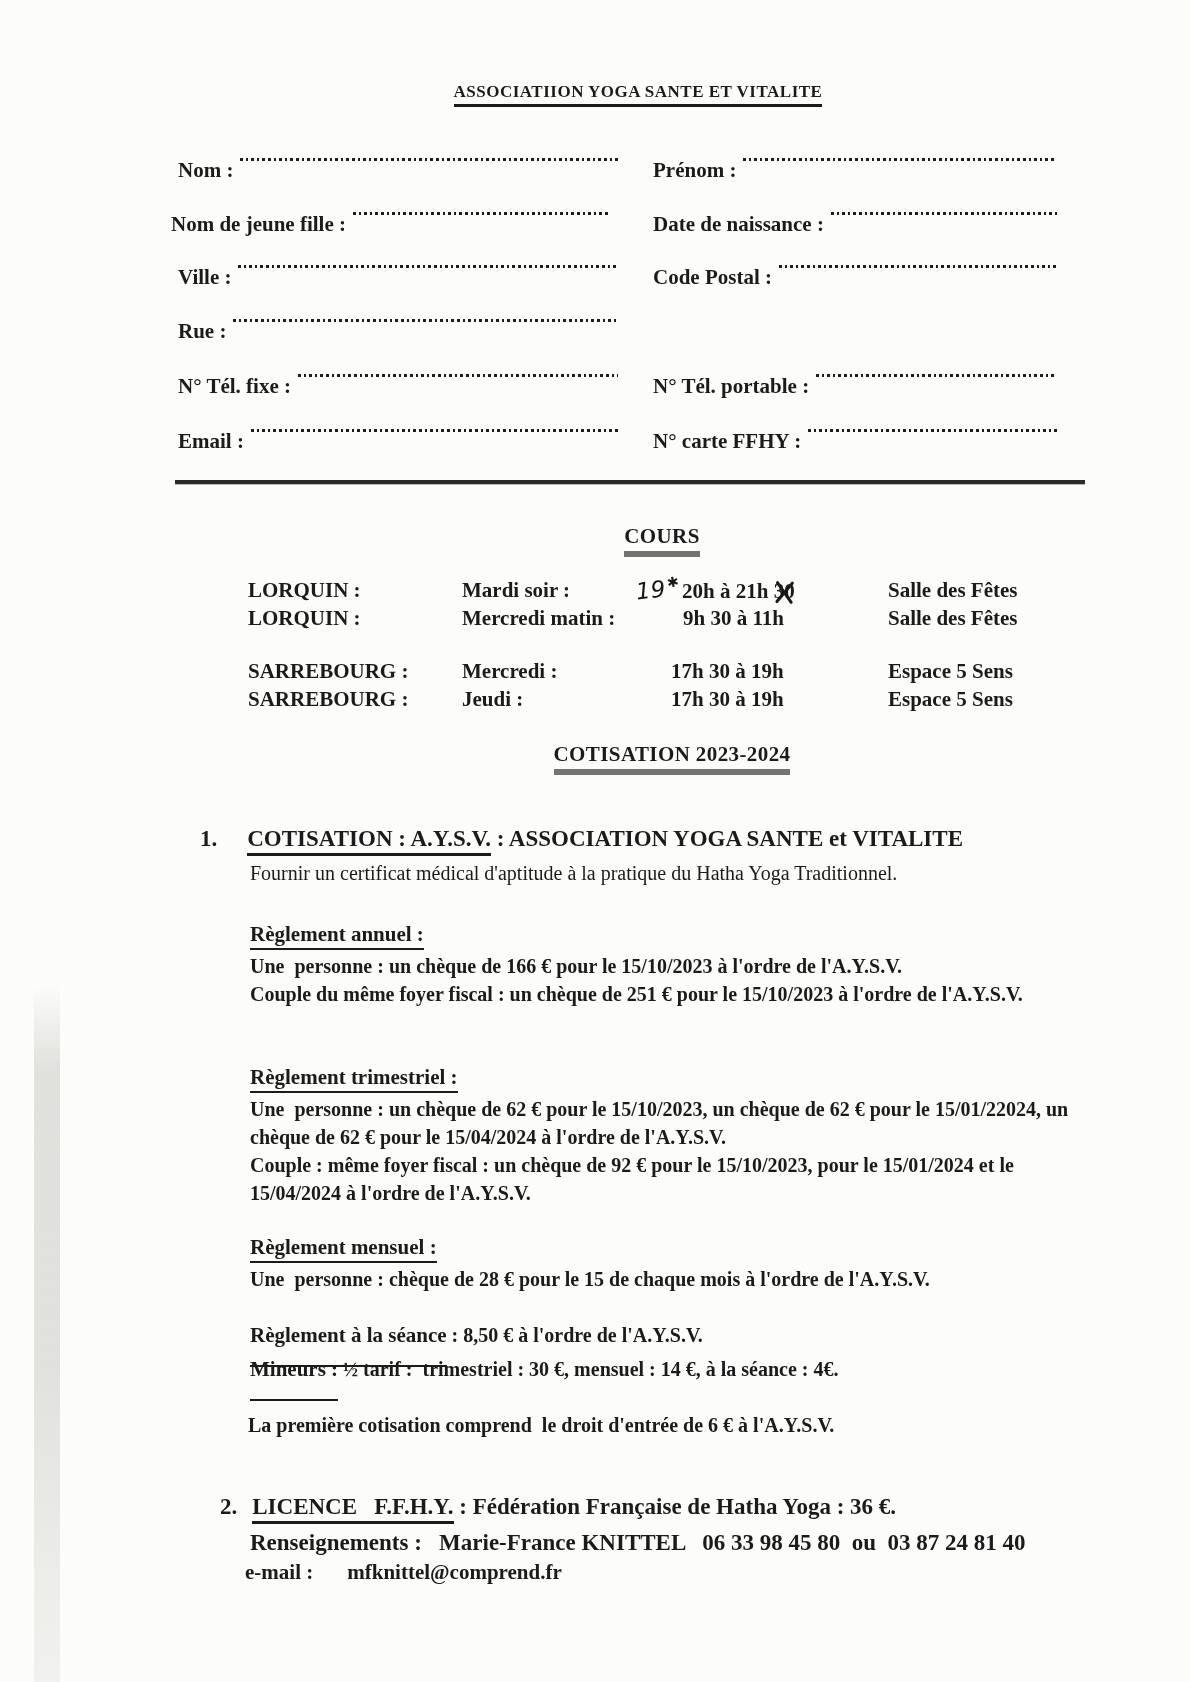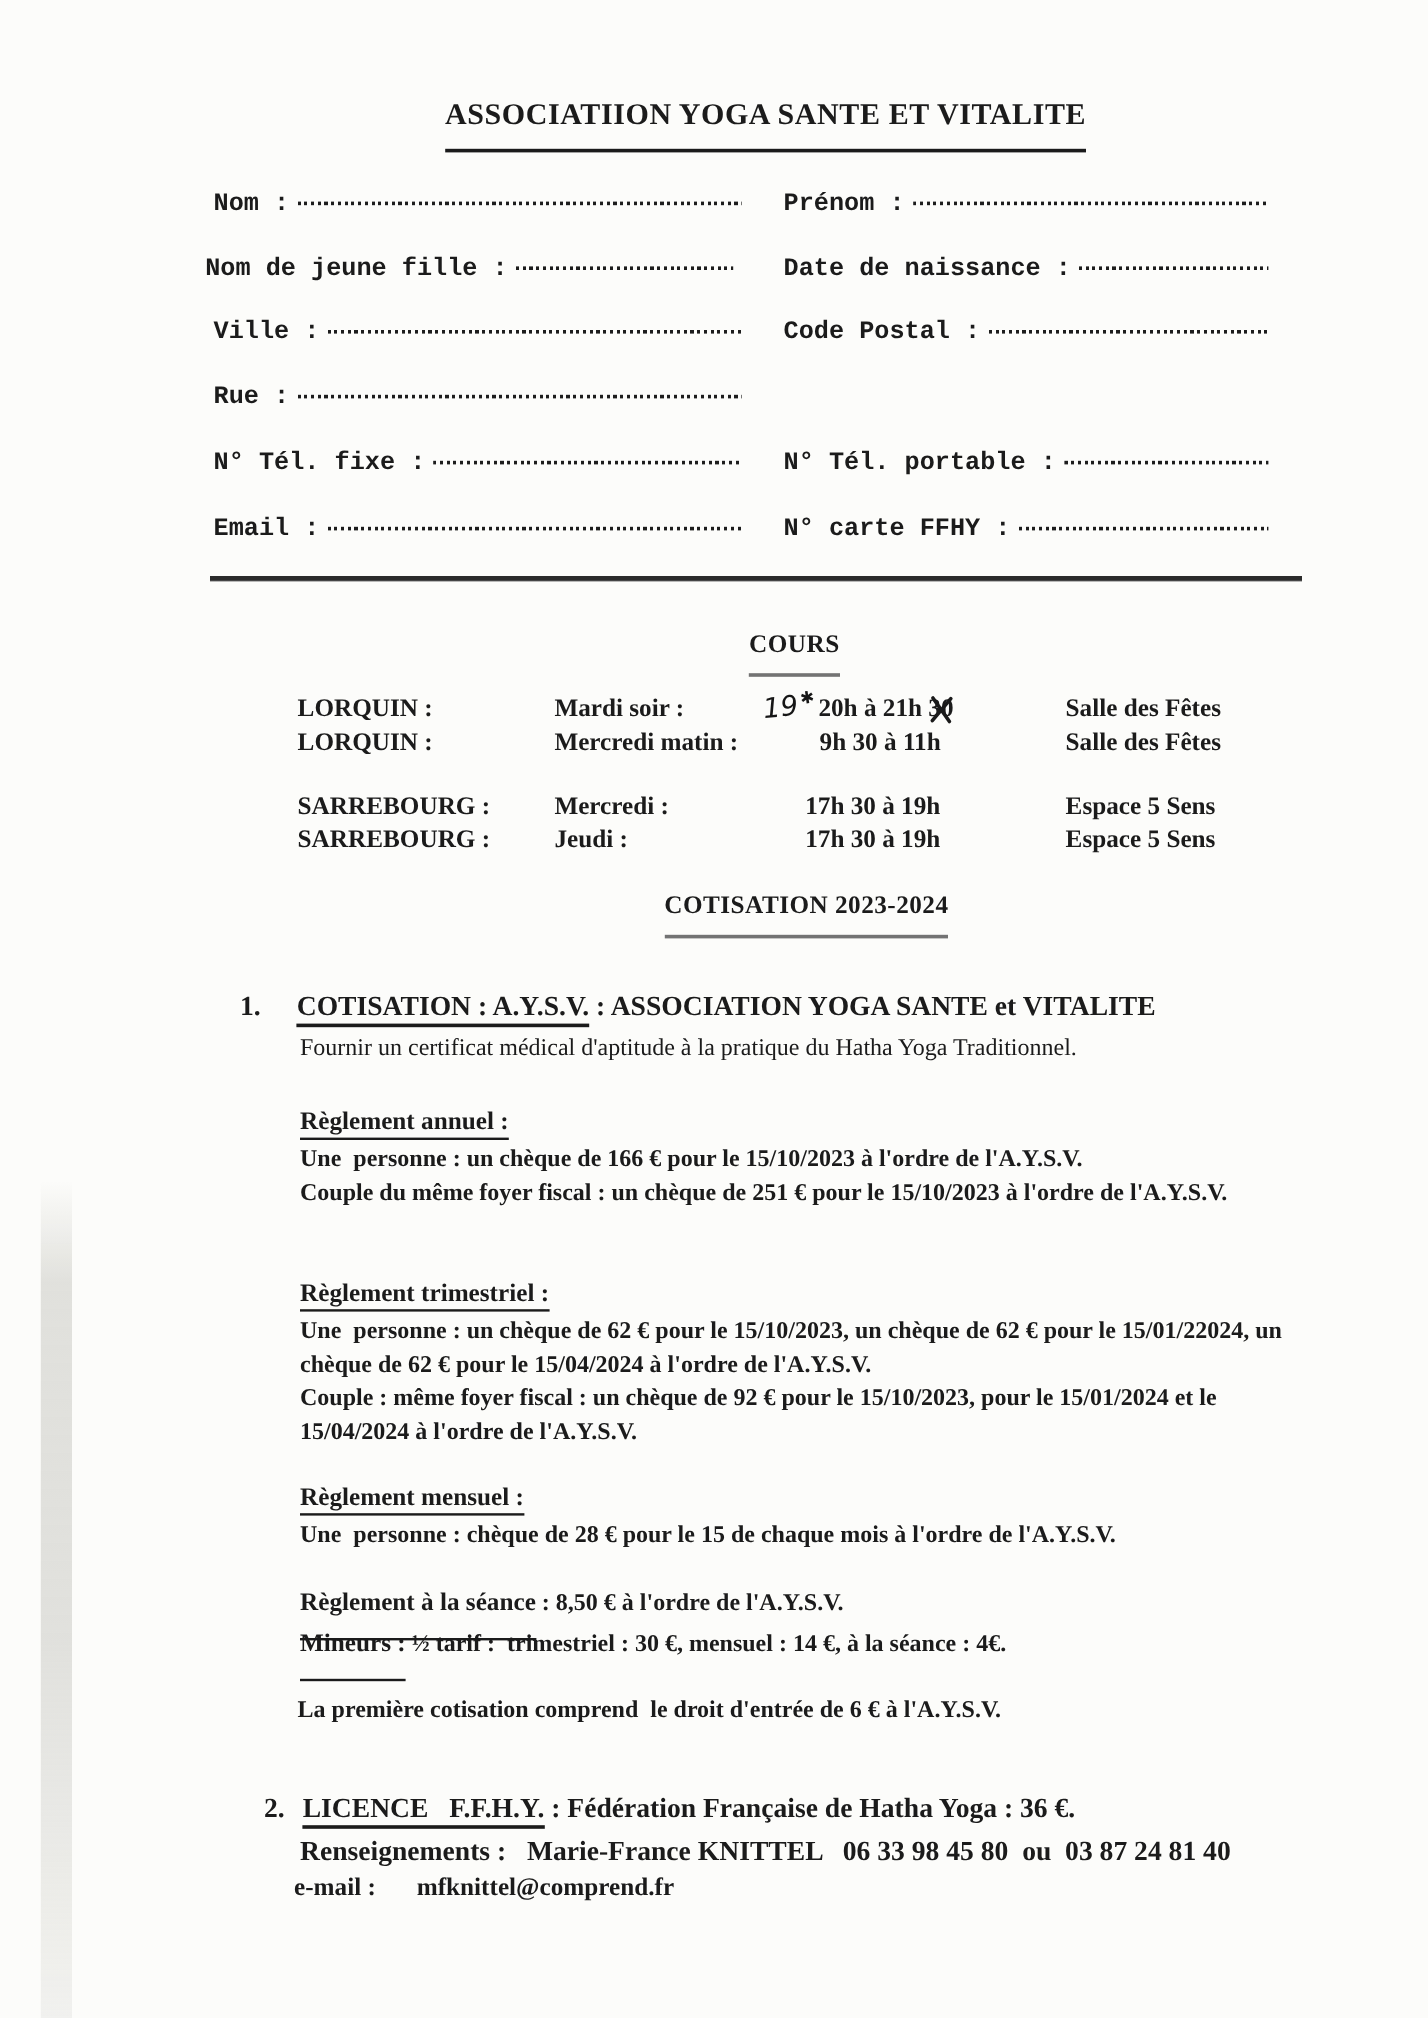--- a/index.html
+++ b/index.html
@@ -7,40 +7,40 @@
     width:1190px;height:1682px;position:relative;overflow:hidden;
     background:#fcfcfa;color:#1b1b1b;
     font-family:"Liberation Serif", serif;
   }
   .abs{position:absolute;}
   .pre{white-space:pre-wrap;}
 
   
   .title-wrap{left:86px;top:82px;width:1104px;text-align:center;}
   .page-title{
-    display:inline-block;font-weight:bold;font-size:25px;letter-spacing:.5px;
-    border-bottom:3px solid #1b1b1b;padding-bottom:14px;white-space:pre;
-  }
-
-  
-  .frow{display:flex;align-items:center;height:26px;font-family:Liberation Mono, monospace;}
+    display:inline-block;font-weight:bold;font-size:17px;letter-spacing:.5px;
+    border-bottom:3px solid #1b1b1b;padding-bottom:2px;white-space:pre;
+  }
+
+  
+  .frow{display:flex;align-items:flex-start;height:26px;}
   .flabel{font-weight:bold;font-size:21px;white-space:pre;line-height:24px;}
   .dots{
     flex:1;height:3px;margin:0 0 4px 7px;
     background:repeating-linear-gradient(90deg,#1d1d1d 0 2.6px,transparent 2.6px 5.6px);
   }
 
   
   .divider{height:4px;background:#2b2b2b;box-shadow:0 1px 0 rgba(60,60,60,.35);}
 
   
   .center-head{text-align:center;}
   .sec-head{
     display:inline-block;font-weight:bold;font-size:21px;letter-spacing:.4px;
-    border-bottom:3px solid #737373;padding-bottom:12px;white-space:pre;
+    border-bottom:6px solid #737373;padding-bottom:2px;white-space:pre;
   }
 
   
   .crow{
     left:248px;width:910px;display:grid;
     grid-template-columns:214px 174px 252px auto;
     font-weight:bold;font-size:21px;line-height:25px;white-space:pre;
   }
   .hand{
     font-family:"DejaVu Sans", sans-serif;font-style:italic;font-weight:normal;

